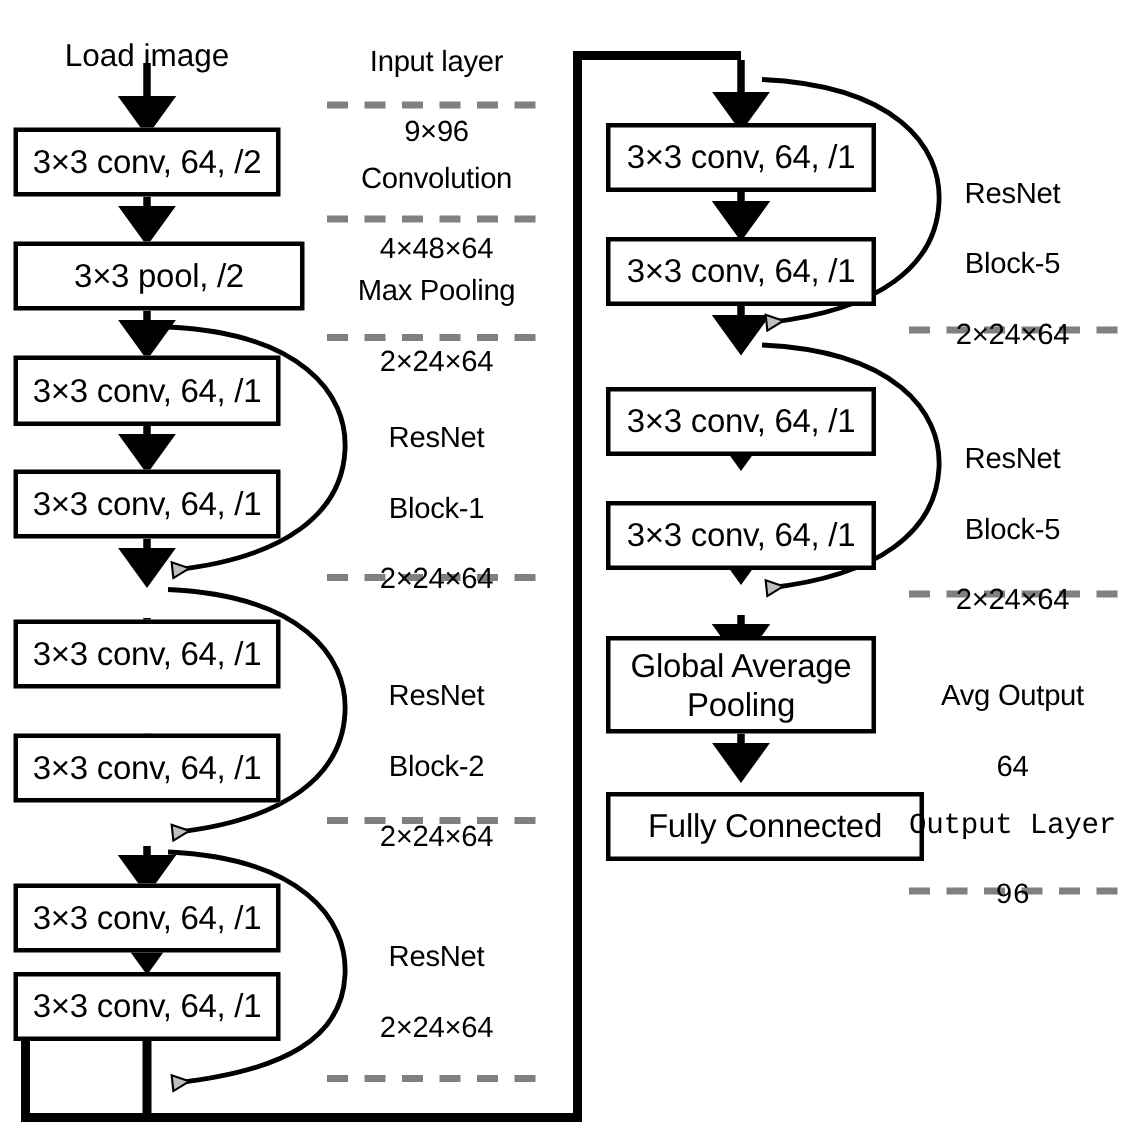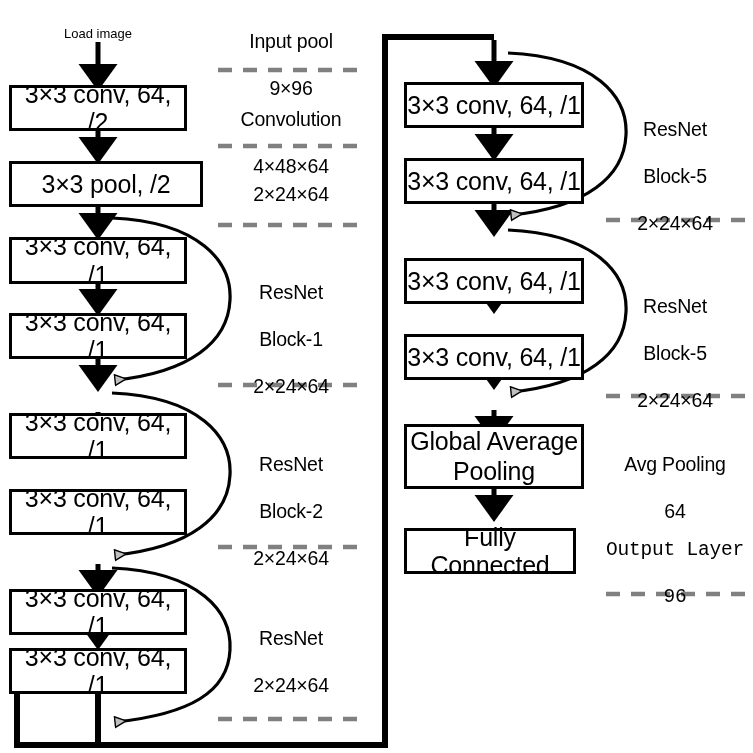--- a/index.html
+++ b/index.html
@@ -4,27 +4,27 @@
 <style>
   html,body{margin:0;padding:0;background:#ffffff;}
   body{width:753px;height:753px;overflow:hidden;
        font-family:"Liberation Sans","DejaVu Sans",sans-serif;color:#000;}
   #stage{position:relative;width:753px;height:753px;}
   svg#wires{position:absolute;left:0;top:0;width:753px;height:753px;}
 
   .node{position:absolute;box-sizing:border-box;background:#fff;
         border:3.4px solid #000;display:flex;align-items:center;
         justify-content:center;text-align:center;line-height:1.14;
-        font-size:25px;letter-spacing:-0.2px;}
+        font-size:22px;letter-spacing:-0.2px;}
   .node.two-line{line-height:1.18;}
 
   .caption{position:absolute;text-align:center;font-size:19.5px;
            line-height:1.2;letter-spacing:-0.2px;white-space:pre-line;}
 
-  .load-label{position:absolute;font-size:13px;text-align:center;}
+  .load-label{position:absolute;font-size:21px;text-align:center;}
 </style>
 </head>
 <body>
 
 <div id="stage">
 
   <svg id="wires" viewBox="0 0 753 753">
     <defs>
       <marker id="solidArrow" markerWidth="9" markerHeight="9" refX="3.6" refY="4.5" orient="auto" markerUnits="strokeWidth">
         <path d="M0,0.6 L0,8.4 L5.4,4.5 z" fill="#000"></path>
@@ -90,31 +90,32 @@
   <div class="node" style="left:9px;  top:489px; width:178px;height:46px;">3×3 conv, 64, /1</div>
   <div class="node" style="left:9px;  top:589px; width:178px;height:46px;">3×3 conv, 64, /1</div>
   <div class="node" style="left:9px;  top:648px; width:178px;height:46px;">3×3 conv, 64, /1</div>
 
   <div class="node" style="left:404px; top:82px;  width:180px;height:46px;">3×3 conv, 64, /1</div>
   <div class="node" style="left:404px; top:158px; width:180px;height:46px;">3×3 conv, 64, /1</div>
   <div class="node" style="left:404px; top:258px; width:180px;height:46px;">3×3 conv, 64, /1</div>
   <div class="node" style="left:404px; top:334px; width:180px;height:46px;">3×3 conv, 64, /1</div>
   <div class="node two-line" style="left:404px; top:424px; width:180px;height:65px;white-space:pre-line;">Global Average
 Pooling</div>
-  <div class="node" style="left:404px; top:528px; width:172px;height:46px;">Fully Connected</div>
+  <div class="node" style="left:404px; top:528px; width:212px;height:46px;">Fully Connected</div>
 
   <div class="caption" style="left:211px;top:7px;width:160px;">
-    <div>Input pool</div>
+    <div>Input layer</div>
     <div>9×96</div>
   </div>
   <div class="caption" style="left:211px;top:85px;width:160px;">
     <div>Convolution</div>
     <div>4×48×64</div>
   </div>
   <div class="caption" style="left:211px;top:160px;width:160px;">
+    <div>Max Pooling</div>
     <div>2×24×64</div>
   </div>
   <div class="caption" style="left:211px;top:258px;width:160px;">
     <div>ResNet</div>
     <div>Block-1</div>
     <div>2×24×64</div>
   </div>
   <div class="caption" style="left:211px;top:430px;width:160px;">
     <div>ResNet</div>
     <div>Block-2</div>
@@ -129,21 +130,21 @@
     <div>ResNet</div>
     <div>Block-5</div>
     <div>2×24×64</div>
   </div>
   <div class="caption" style="left:600px;top:272px;width:150px;">
     <div>ResNet</div>
     <div>Block-5</div>
     <div>2×24×64</div>
   </div>
   <div class="caption" style="left:600px;top:430px;width:150px;">
-    <div>Avg Pooling</div>
+    <div>Avg Output</div>
     <div>64</div>
   </div>
   <div class="caption" style="left:600px;top:516px;width:150px;font-family:Liberation Mono, monospace;">
     <div>Output Layer</div>
     <div>96</div>
   </div>
 
 </div>
 
 </body></html>

